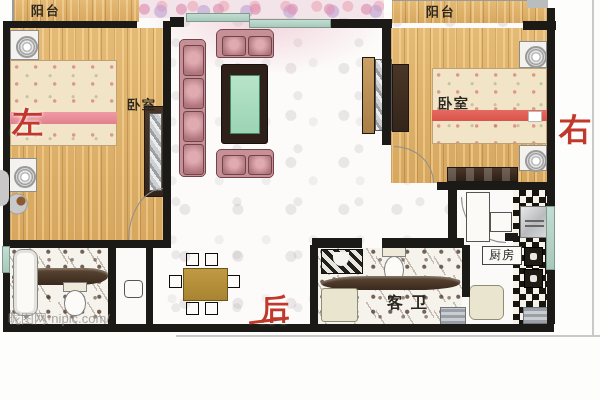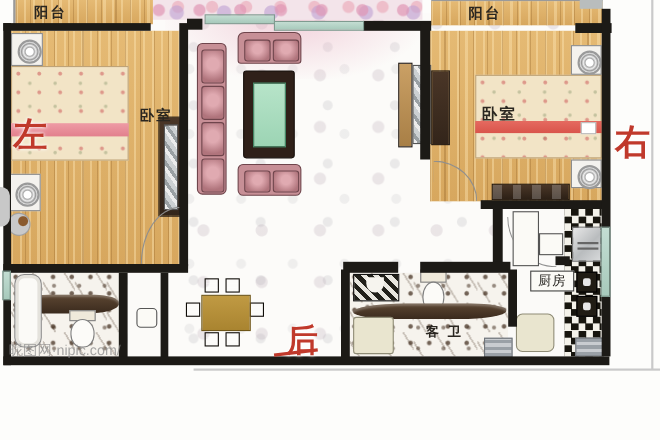--- a/index.html
+++ b/index.html
@@ -212,21 +212,21 @@
 
   <div class="abs teal" style="left:2px;top:246px;width:8px;height:27px;"></div>
   <div class="abs teal" style="left:546px;top:206px;width:9px;height:64px;"></div>
   <div class="abs teal" style="left:186px;top:13px;width:64px;height:9px;"></div>
   <div class="abs teal" style="left:249px;top:19px;width:82px;height:9px;"></div>
 
   <div class="abs room-label" style="left:31px;top:2px;">阳台</div>
   <div class="abs room-label" style="left:426px;top:3px;">阳台</div>
   <div class="abs room-label" style="left:127px;top:96px;z-index:0;">卧室</div>
   <div class="abs room-label" style="left:438px;top:95px;font-size:14px;">卧室</div>
-  <div class="abs room-label" style="left:387px;top:293px;font-size:12px;letter-spacing:8px;">客卫</div>
+  <div class="abs room-label" style="left:387px;top:293px;font-size:16px;letter-spacing:8px;">客卫</div>
   <div class="abs chip" style="left:482px;top:246px;width:40px;height:19px;">厨房</div>
 
   <div class="abs dir" style="left:12px;top:102px;font-size:31px;">左</div>
   <div class="abs dir" style="left:559px;top:108px;font-size:32px;">右</div>
   <div class="abs dir" style="left:260px;top:290px;font-size:29px;">后</div>
   <div class="abs" style="left:249px;top:319px;width:40px;height:3px;background:#c0392b;transform:rotate(-7deg);"></div>
 
   <div class="abs" style="left:0;top:170px;width:9px;height:36px;background:#c8c8c8;border-radius:0 8px 8px 0;"></div>
   <div class="abs watermark" style="left:8px;top:310px;">昵图网·nipic.com/</div>
   <div class="abs hairline" style="left:176px;top:335px;width:424px;height:2px;"></div>

